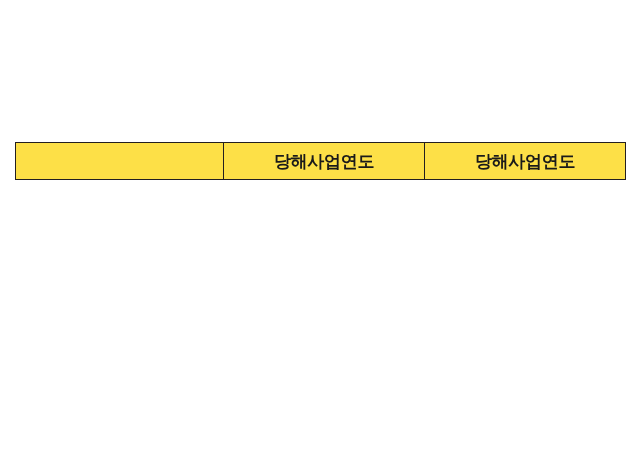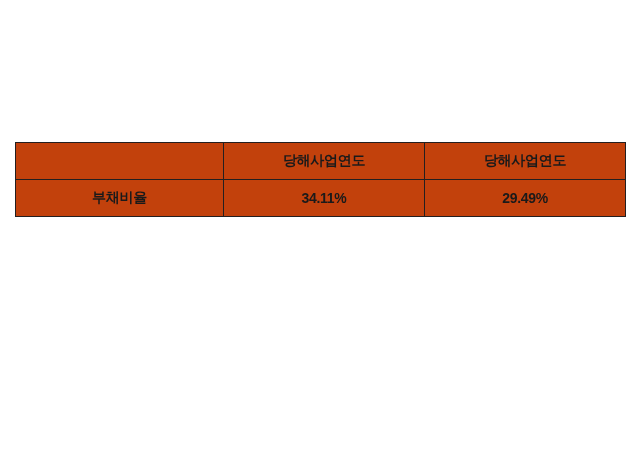--- a/index.html
+++ b/index.html
@@ -30,24 +30,24 @@
     width: 610px;
     table-layout: fixed;
   }
   table.finance td,
   table.finance th {
     border: 1.5px solid #231f20;
     height: 36px;
     text-align: center;
     vertical-align: middle;
     font-weight: 700;
-    font-size: 14px;
+    font-size: 17px;
     letter-spacing: -0.3px;
     padding: 0 4px;
-    background: #c2410c;
+    background: #fde047;
   }
   table.finance th {
     font-weight: 700;
   }
   col.c-label { width: 208px; }
   col.c-cur   { width: 201px; }
   col.c-prev  { width: 201px; }
   .corner-cell {
     background: #ffffff;
   }
@@ -64,21 +64,16 @@
         <col class="c-prev">
       </colgroup>
       <thead>
         <tr>
           <th class="corner-cell"></th>
           <th>당해사업연도</th>
           <th>당해사업연도</th>
         </tr>
       </thead>
       <tbody>
-        <tr>
-          <td>부채비율</td>
-          <td>34.11%</td>
-          <td>29.49%</td>
-        </tr>
       </tbody>
     </table>
   </div>
 </div>
 
 </body></html>

